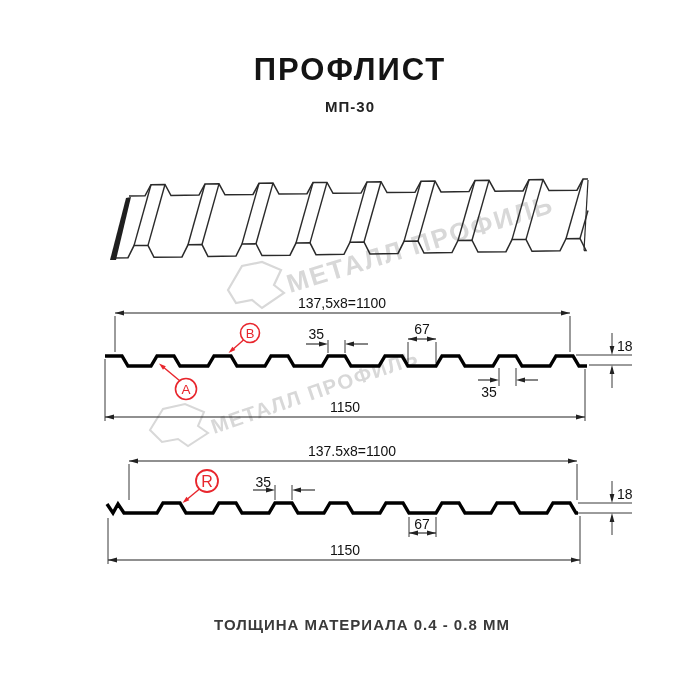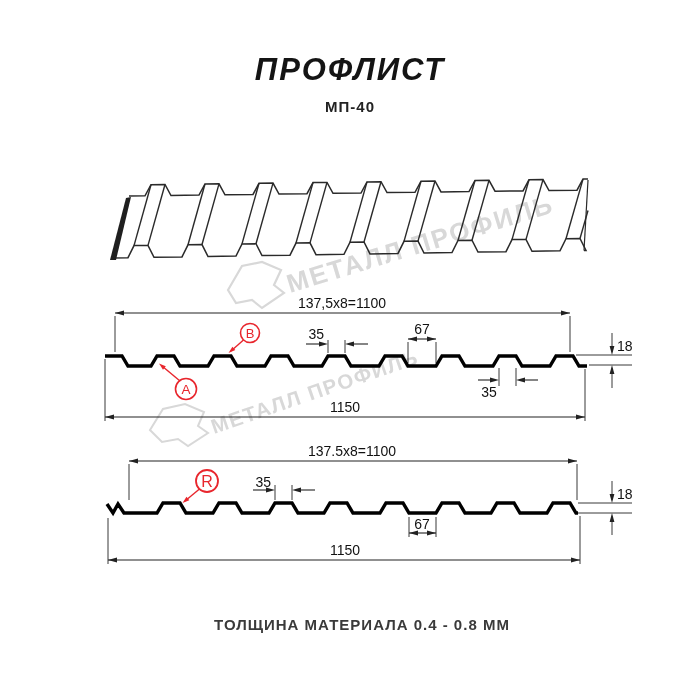--- a/index.html
+++ b/index.html
@@ -1,19 +1,19 @@
 <!DOCTYPE html>
 <html><head>
 <meta charset="utf-8">
 <style>
   html,body{margin:0;padding:0;}
   body{width:700px;height:700px;background:#ffffff;position:relative;overflow:hidden;
        font-family:"Liberation Sans",sans-serif;}
   .title{position:absolute;top:52px;left:0;width:700px;text-align:center;
-         font-size:31px;font-weight:800;letter-spacing:2px;color:#141414;font-style:italic;}
+         font-size:31px;font-weight:800;letter-spacing:2px;color:#141414;}
   .subtitle{position:absolute;top:98px;left:0;width:700px;text-align:center;
             font-size:15px;font-weight:600;letter-spacing:1px;color:#222;}
   .footer{position:absolute;top:616px;left:12px;width:700px;text-align:center;
           font-size:15px;font-weight:600;letter-spacing:1px;color:#3a3a3a;}
   svg{position:absolute;top:0;left:0;}
   svg text{font-family:"Liberation Sans",sans-serif;}
 </style>
 </head>
 <body>
 
@@ -145,14 +145,14 @@
   </g>
   <g>
     <line x1="199.5" y1="489" x2="185" y2="501" stroke="#e8262d" stroke-width="1.4"></line>
     <polygon points="182.5,503 186.5,496.8 189.3,500.2" fill="#e8262d"></polygon>
     <circle cx="207" cy="481" r="11" fill="#fff" stroke="#e8262d" stroke-width="1.8"></circle>
     <text x="207" y="486.5" text-anchor="middle" font-size="16" font-family="Liberation Serif, serif" fill="#e8262d">R</text>
   </g>
 </svg>
 
 <div class="title">ПРОФЛИСТ</div>
-<div class="subtitle">МП-40</div>
+<div class="subtitle">МП-30</div>
 <div class="footer">ТОЛЩИНА МАТЕРИАЛА 0.4 - 0.8 ММ</div>
 
 </body></html>

